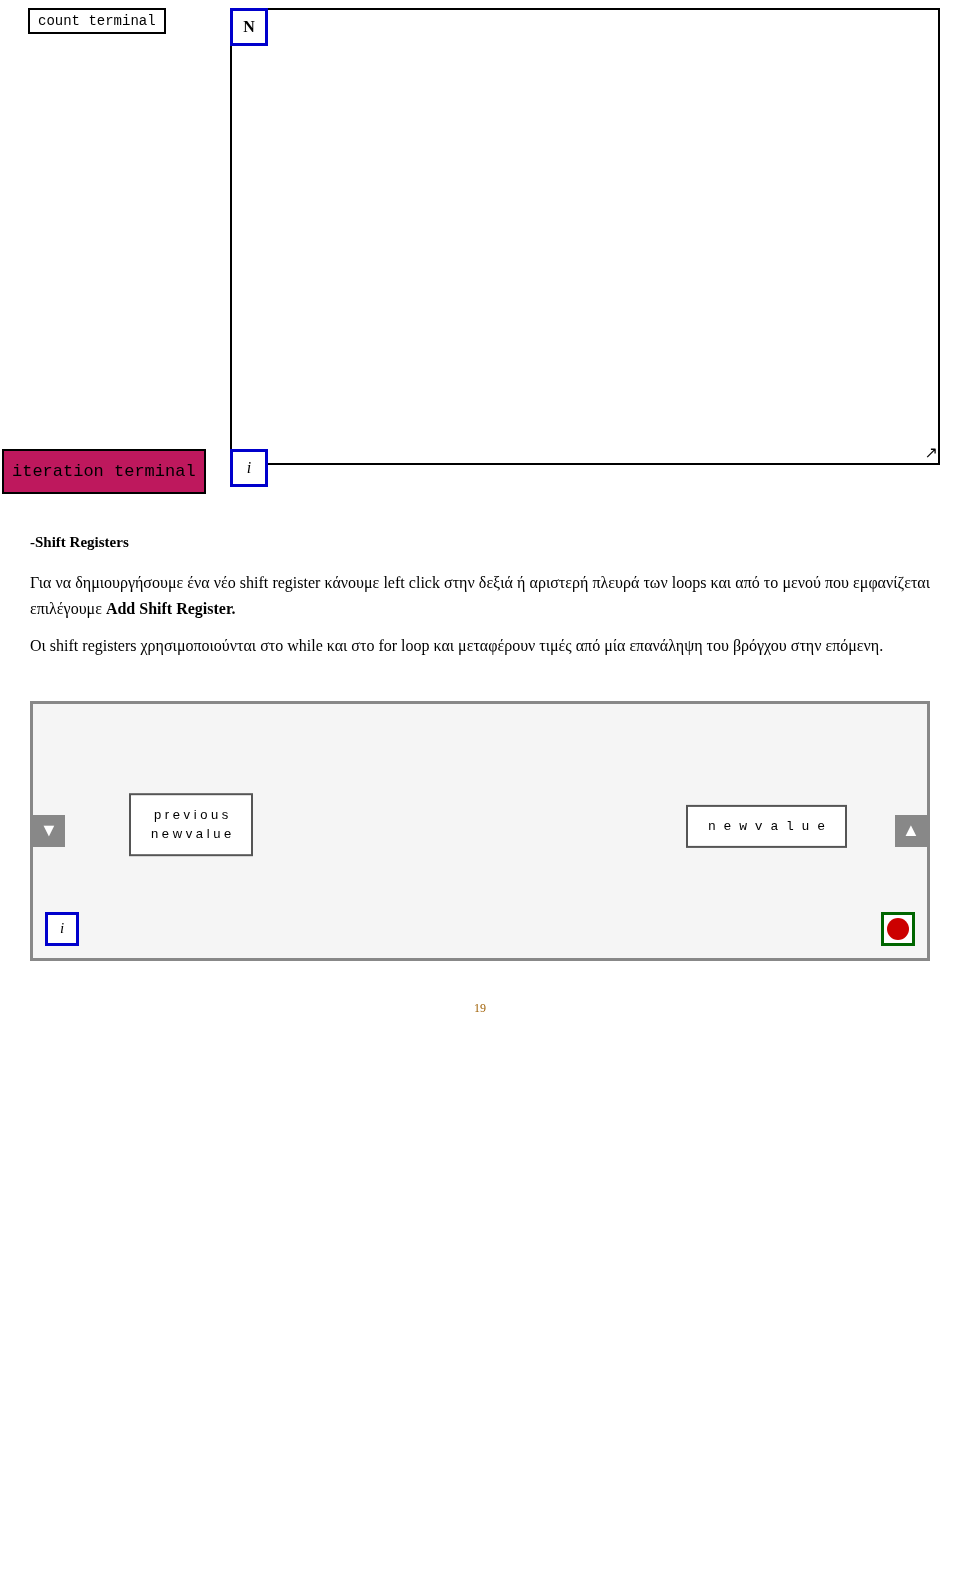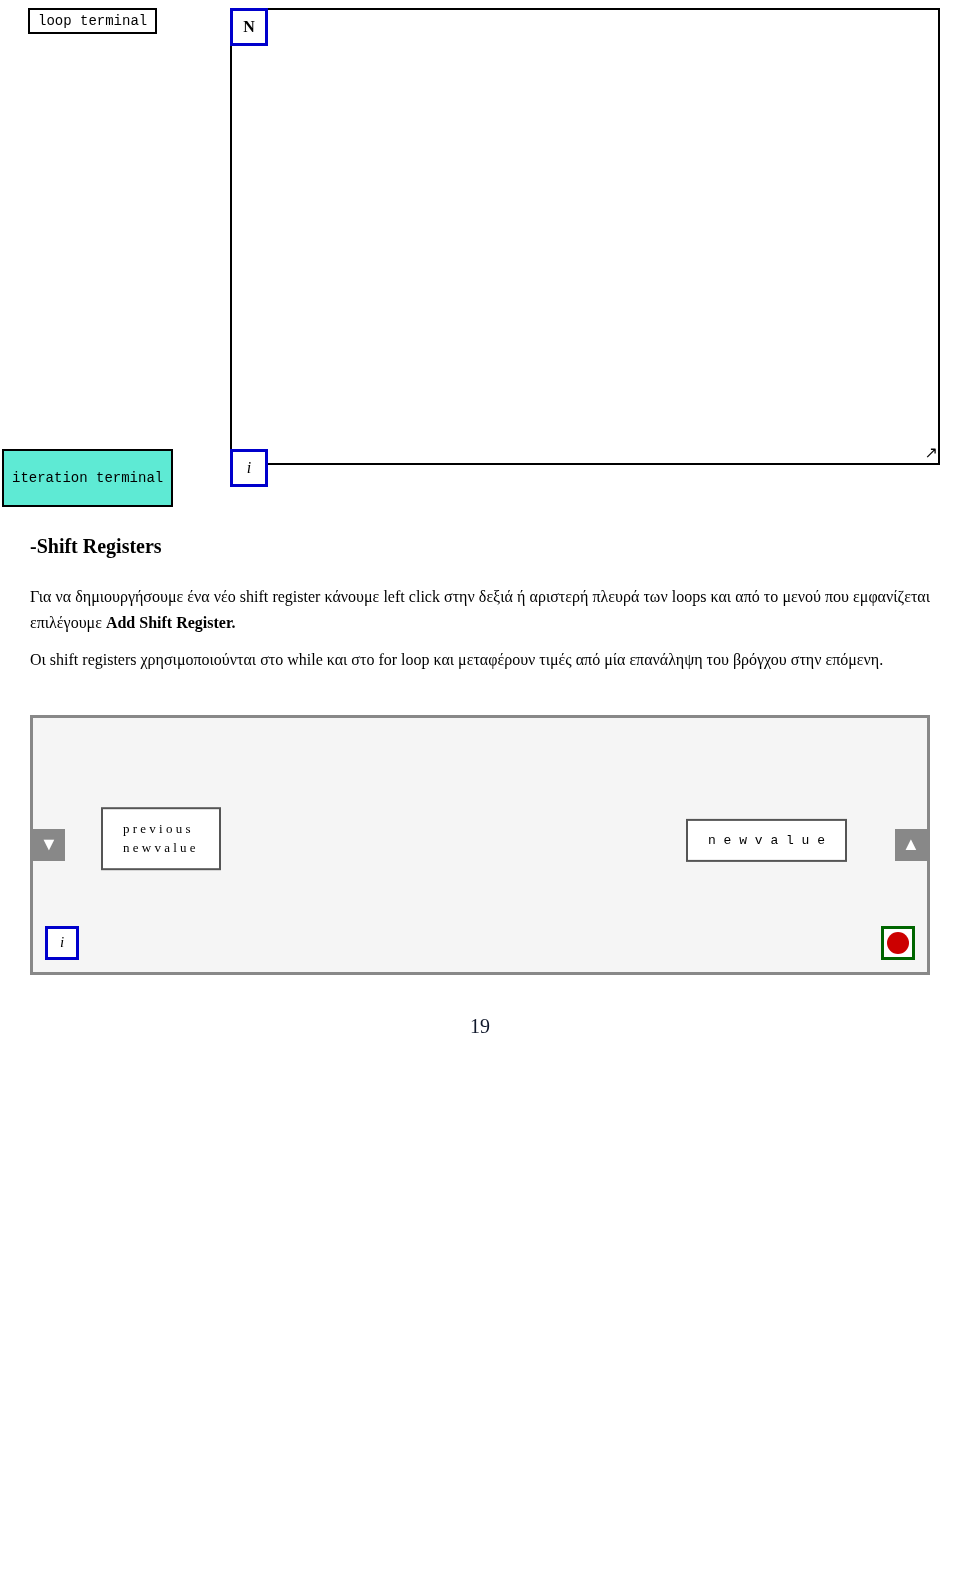--- a/index.html
+++ b/index.html
@@ -61,24 +61,24 @@
       color: #000;
       z-index: 10;
     }
 
     
     .iteration-terminal-box {
       position: absolute;
       top: 449px;
       left: 2px;
       border: 2px solid #000;
-      padding: 19px 8px;
-      font-size: 14px;
+      padding: 11px 8px;
+      font-size: 17px;
       font-family: "Courier New", monospace;
-      background: #5eead4;
+      background: #be185d;
       white-space: nowrap;
     }
 
     
     .i-terminal {
       position: absolute;
       top: 449px;
       left: 230px;
       width: 38px;
       height: 38px;
@@ -105,22 +105,22 @@
     
     .text-area {
       padding: 20px 30px 10px 30px;
       font-size: 16px;
       line-height: 1.6;
       color: #000;
     }
 
     .section-title {
       font-weight: bold;
-      font-size: 20px;
-      margin-bottom: 22px;
+      font-size: 15px;
+      margin-bottom: 16px;
     }
 
     .text-area p {
       margin-bottom: 12px;
       text-align: justify;
     }
 
     .bold { font-weight: bold; }
 
     
@@ -160,29 +160,29 @@
       display: flex;
       align-items: center;
       justify-content: center;
       color: #fff;
       font-size: 18px;
     }
 
     
     .prev-value-box {
       position: absolute;
-      left: 68px;
+      left: 96px;
       top: 50%;
       transform: translateY(-60%);
       border: 2px solid #555;
       background: #fff;
       padding: 10px 20px;
-      font-family: Liberation Serif, serif;
+      font-family: Liberation Sans, sans-serif;
       font-size: 13px;
-      text-align: left;
+      text-align: center;
       line-height: 1.5;
       min-width: 120px;
     }
 
     
     .new-value-box {
       position: absolute;
       right: 80px;
       top: 50%;
       transform: translateY(-60%);
@@ -231,31 +231,31 @@
       width: 22px;
       height: 22px;
       border-radius: 50%;
       background: #cc0000;
     }
 
     
     .page-number {
       text-align: center;
       padding: 20px 0 10px 0;
-      font-size: 20px;
-      color: #0f172a;
+      font-size: 12px;
+      color: #a16207;
     }
   </style>
 </head>
 <body>
 
 <div class="diagram-area">
 
   <div class="count-terminal-box">
-    <span>loop terminal</span>
+    <span>count terminal</span>
   </div>
 
   <div class="n-terminal">
     <span>N</span>
   </div>
 
   <div class="outer-rect"></div>
 
   <div class="iteration-terminal-box">
     <span>iteration terminal</span>

